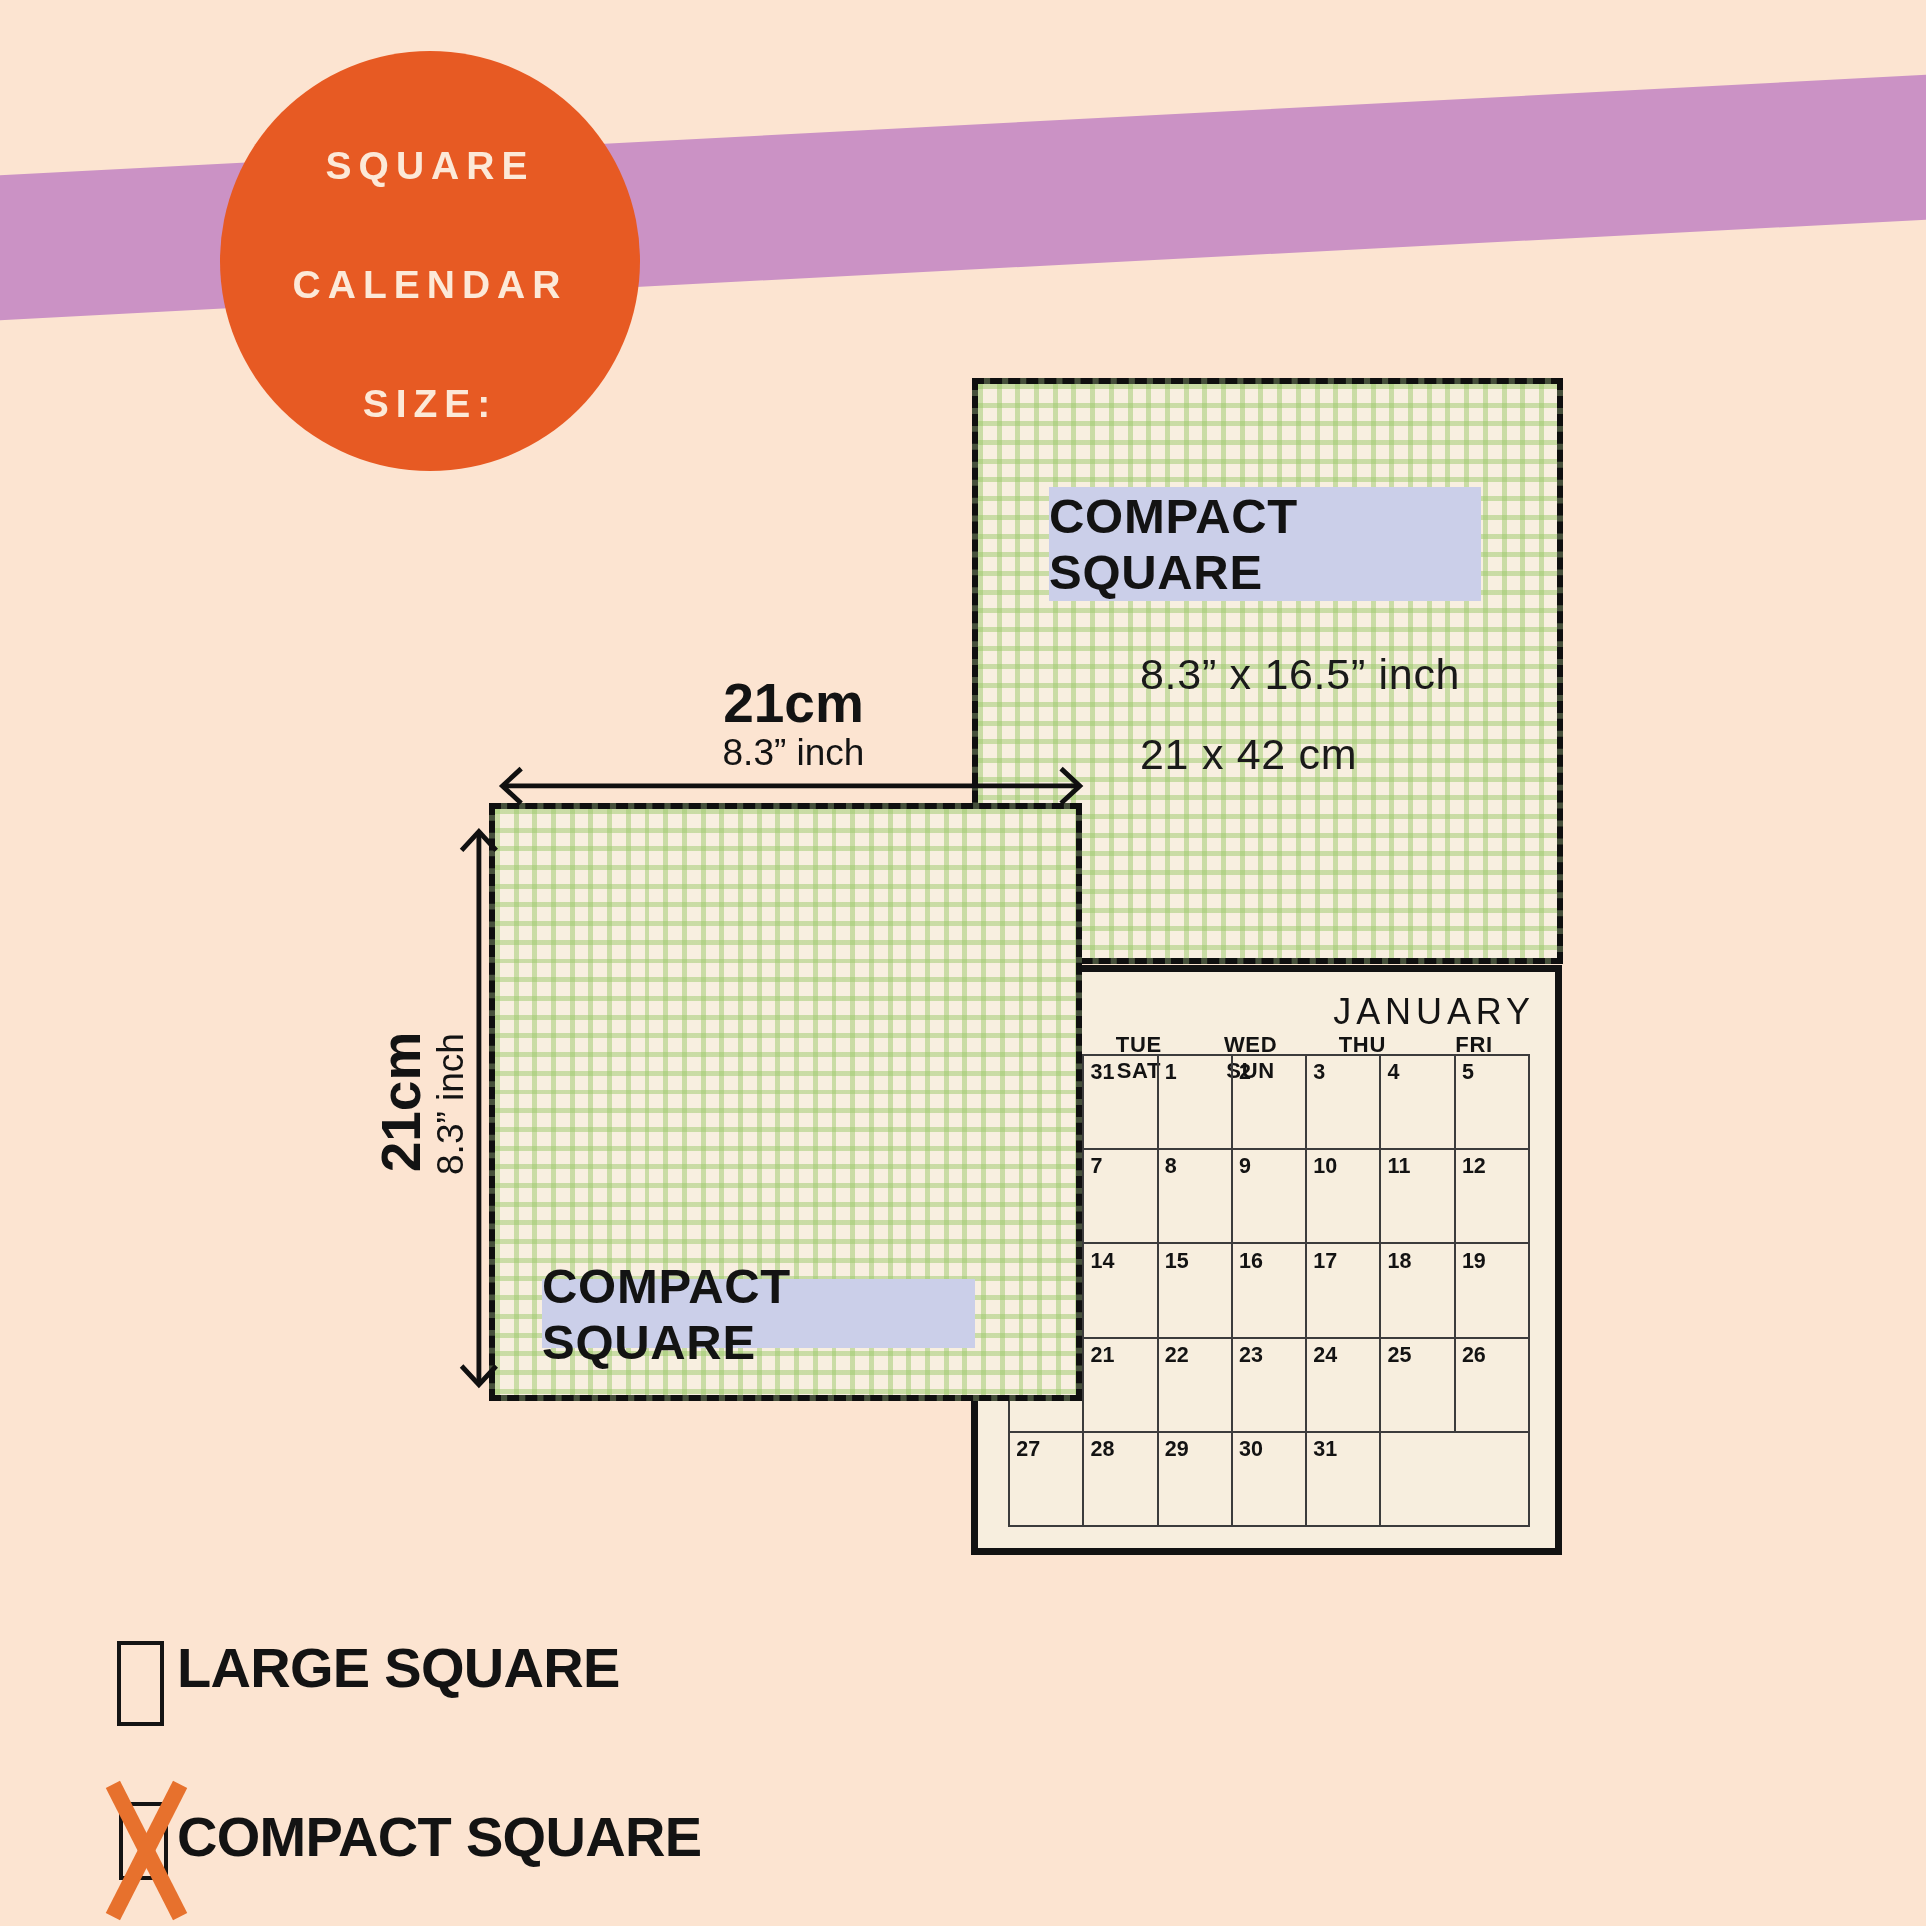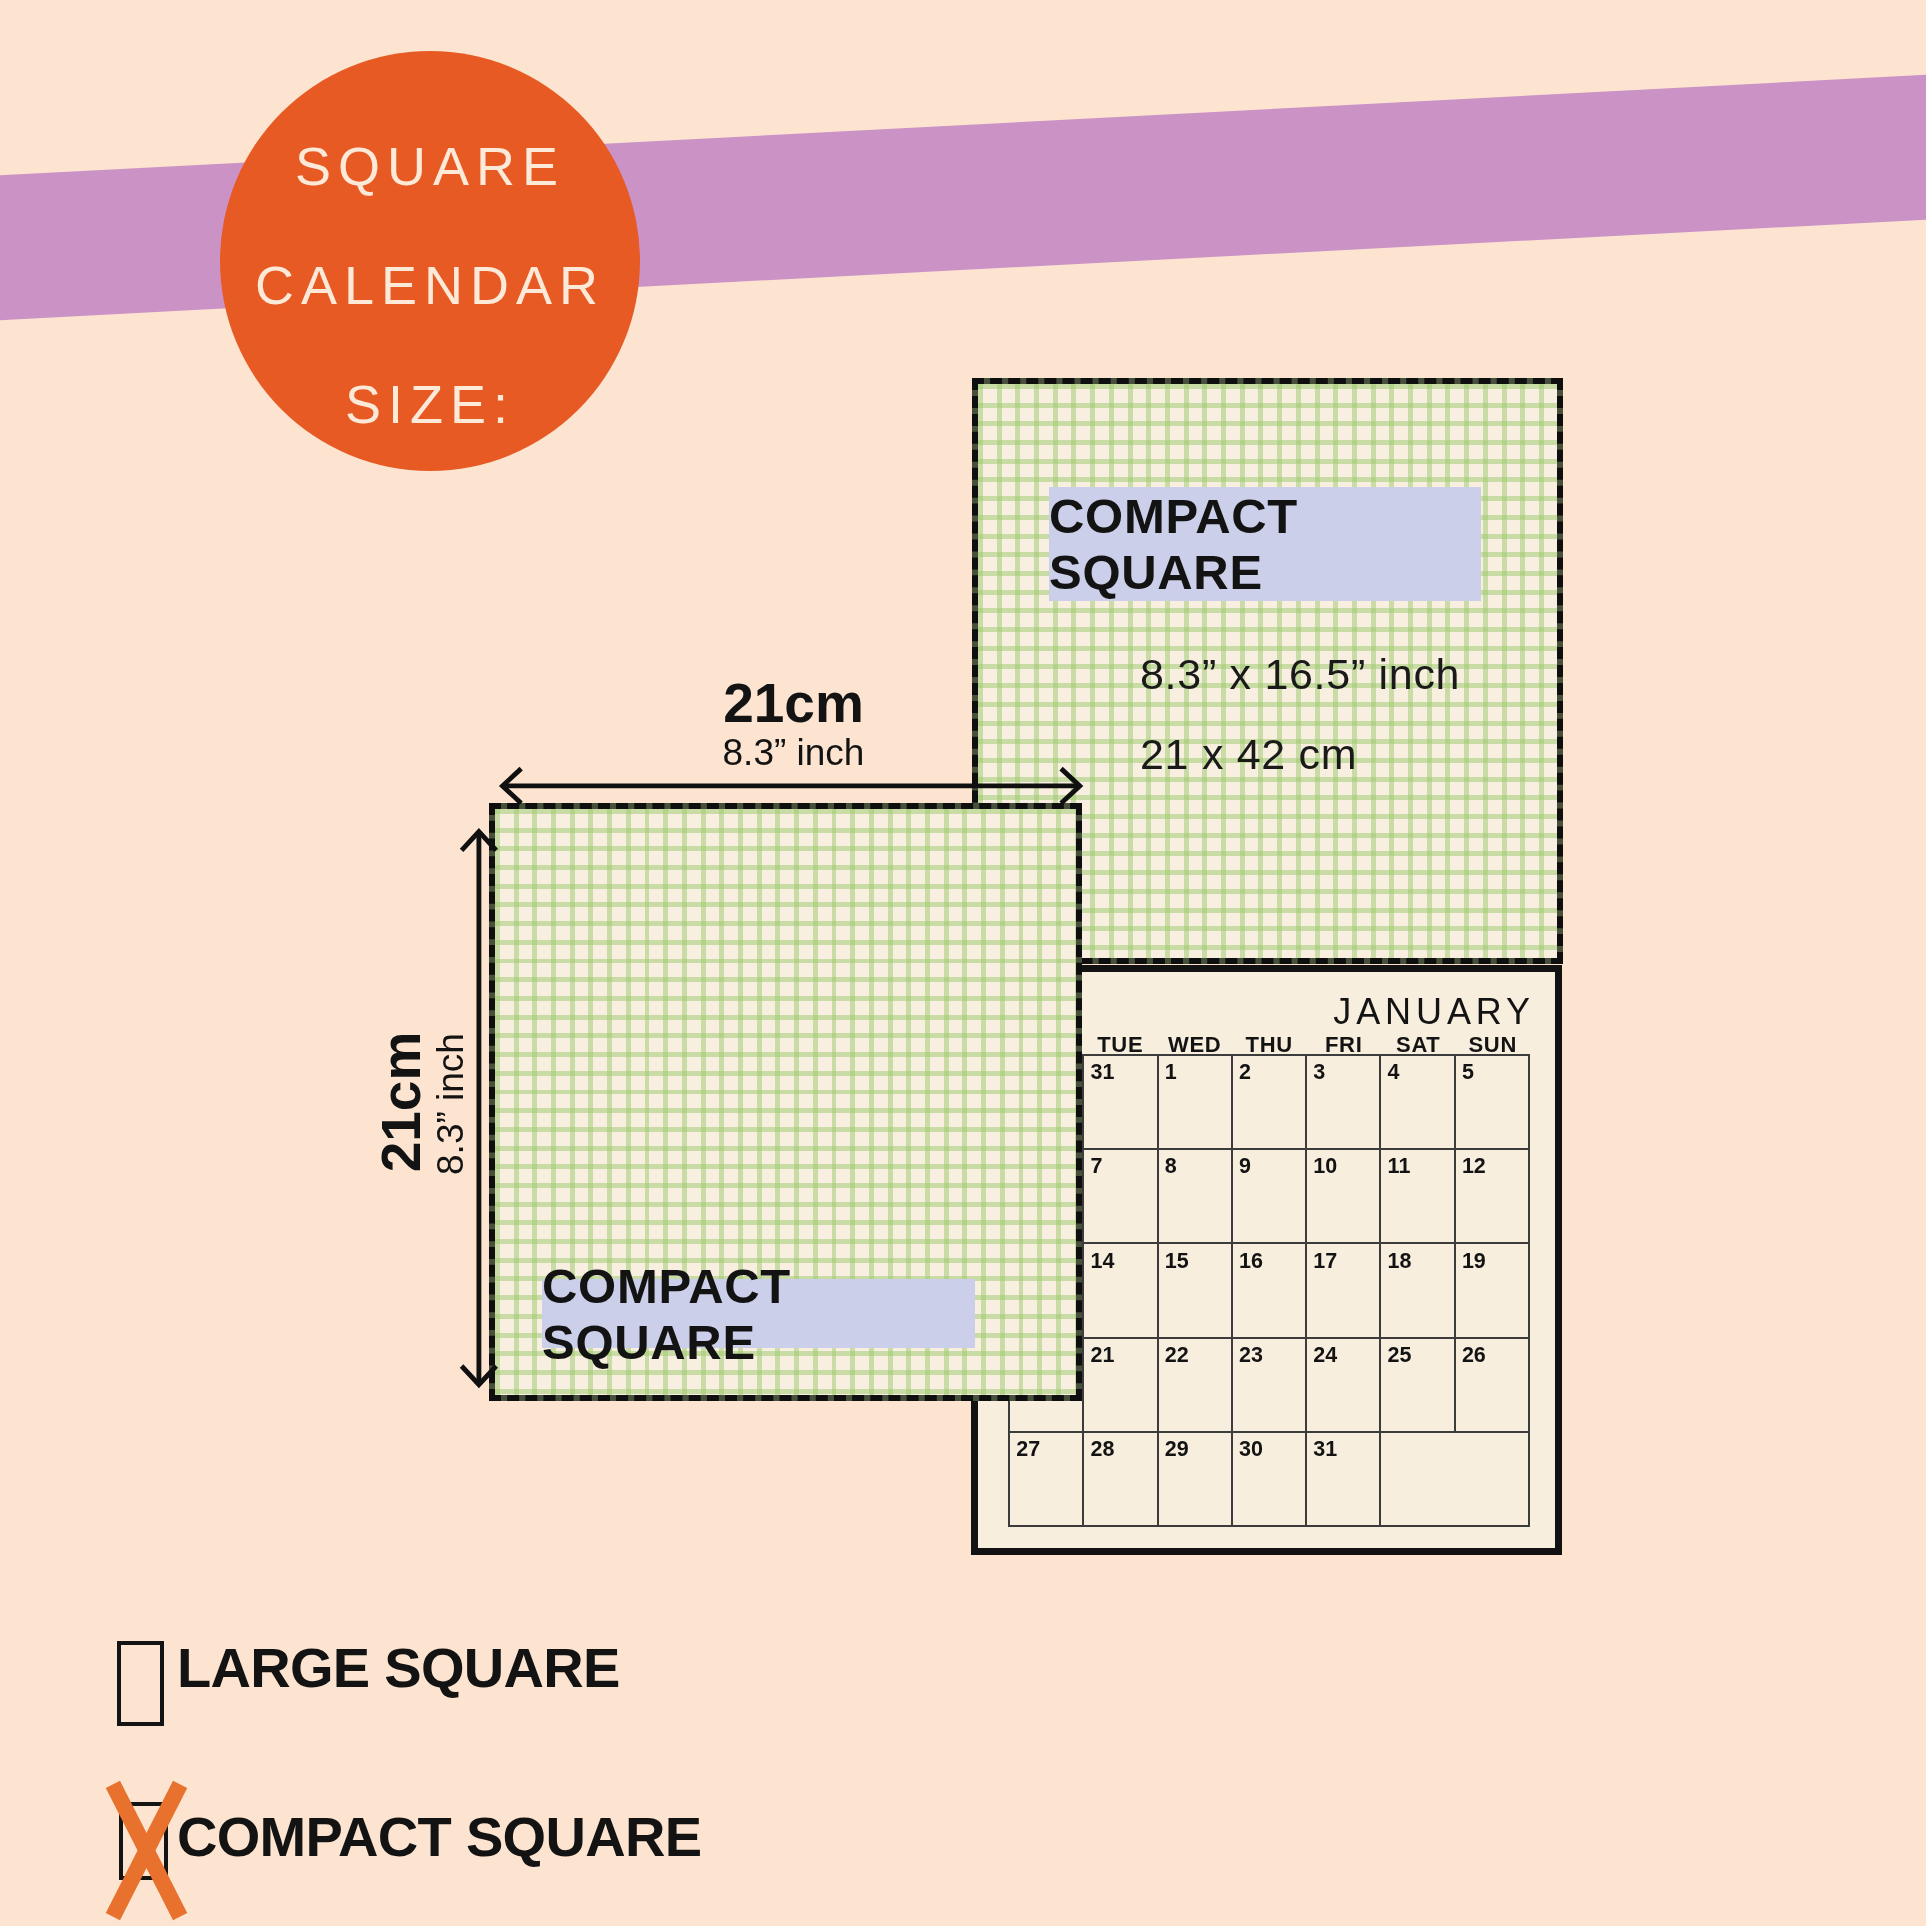--- a/index.html
+++ b/index.html
@@ -9,21 +9,21 @@
   }
   html,body{margin:0;padding:0;}
   body{font-family:"Liberation Sans", sans-serif; background:var(--peach);}
   .canvas{position:relative;width:1926px;height:1926px;background:var(--peach);overflow:hidden;}
 
   .band-svg{position:absolute;left:0;top:0;z-index:0;}
 
   
   .badge{position:absolute;left:220px;top:51px;width:420px;height:420px;border-radius:50%;
     background:var(--orange);z-index:2;display:flex;flex-direction:column;align-items:center;justify-content:center;}
-  .badge .line{color:var(--badgetext);font-weight:400;font-size:54px;line-height:72px;letter-spacing:7px;text-align:center;margin-top:47px;}
+  .badge .line{color:var(--badgetext);font-weight:700;font-size:39px;line-height:72px;letter-spacing:7px;text-align:center;margin-top:47px;}
 
   
   .gingham{background-color:var(--pagecream);
     background-image:
       repeating-linear-gradient(to right, var(--greenline) 0 4.9px, transparent 4.9px 18.7px),
       repeating-linear-gradient(to bottom, var(--greenline) 0 4.9px, transparent 4.9px 18.7px);}
   .cover{position:absolute;border:6.2px solid var(--olive);}
   .cover::before{content:"";position:absolute;inset:-6.2px;border:6.2px dashed var(--dashink);pointer-events:none;}
 
   .back-cover{left:972px;top:378px;width:579px;height:574px;z-index:2;}
@@ -36,21 +36,21 @@
   .front-cover .cover-label{left:47px;top:470px;width:433px;height:69px;}
   .front-cover .cover-label .txt{font-size:49px;}
 
   .folds{position:absolute;left:162px;top:250px;color:#1a1a1a;}
   .folds .fline{font-size:43px;line-height:80px;letter-spacing:0.7px;white-space:nowrap;}
 
   
   .cal-page{position:absolute;left:971px;top:965px;width:577px;height:576px;
     background:var(--calbg);border:7px solid #121212;z-index:3;}
   .cal-title{position:absolute;top:19.4px;right:20px;color:var(--ink);font-weight:400;font-size:36px;letter-spacing:4.9px;white-space:nowrap;}
-  .cal-headers{position:absolute;left:105px;top:60px;width:447px;height:22px;display:grid;grid-template-columns:repeat(6,1fr);}
+  .cal-headers{position:absolute;left:105px;top:60px;width:447px;height:22px;display:grid;grid-template-columns:repeat(4,1fr);}
   .cal-headers .dh{text-align:center;font-weight:700;font-size:22px;letter-spacing:0.7px;color:var(--ink);}
   .cal-grid{position:absolute;left:30px;top:82px;width:522px;height:473px;
     display:grid;grid-template-columns:repeat(7,1fr);grid-template-rows:repeat(5,1fr);
     border:0.7px solid var(--gridline);box-sizing:border-box;}
   .cal-cell{border:0.7px solid var(--gridline);padding:4.2px 0 0 6.2px;box-sizing:border-box;}
   .cal-cell span{font-weight:700;font-size:21.5px;color:var(--ink);margin-top:32px;}
 
   
   .arrows-svg{position:absolute;left:0;top:0;z-index:6;pointer-events:none;}
   .dim{position:absolute;z-index:6;color:var(--ink);display:flex;align-items:center;justify-content:center;text-align:center;white-space:nowrap;}

